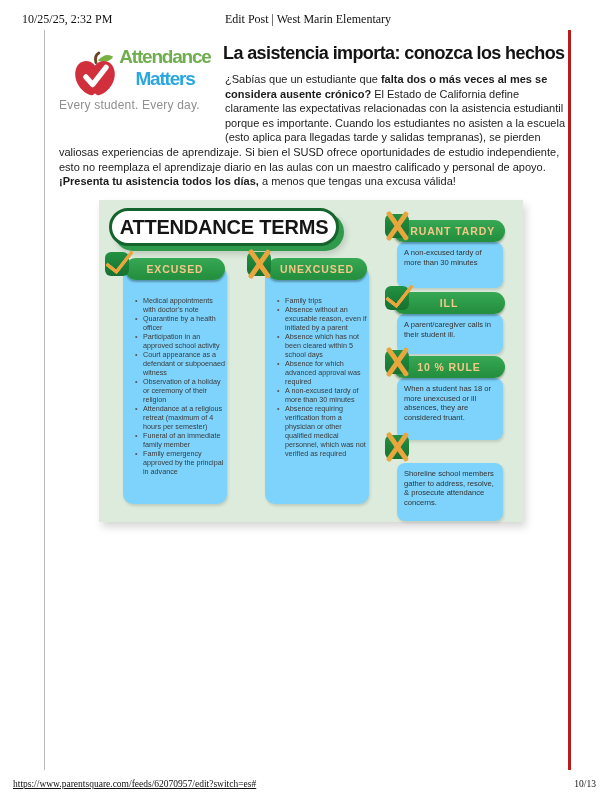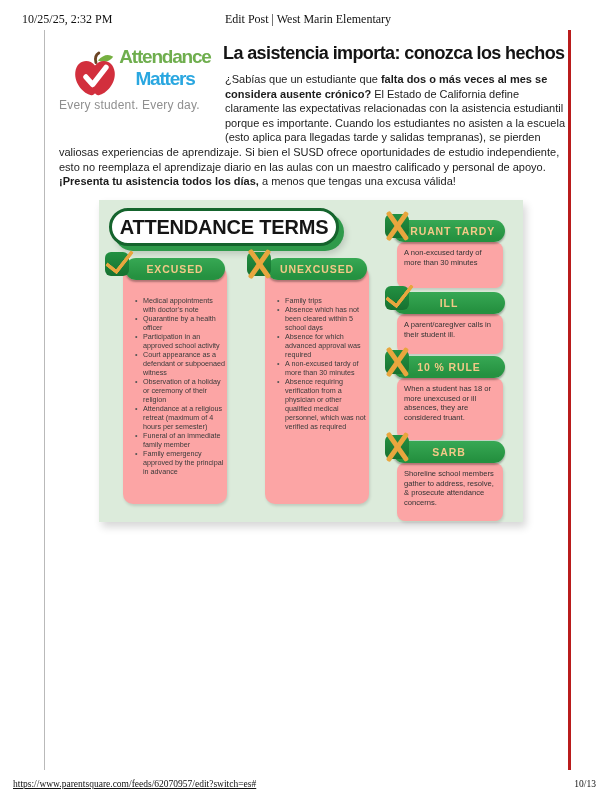--- a/index.html
+++ b/index.html
@@ -45,21 +45,21 @@
     background:#fff; border:3px solid var(--green-dark); border-radius:24px;
     box-shadow:5px 5px 0 #2f9a4b, 7px 8px 6px rgba(0,0,0,0.15);
     font-size:20px; font-weight:bold; letter-spacing:-0.2px; text-align:center; line-height:32px; color:#151515; }
 
   .gpill { position:absolute; height:22px; border-radius:12px; z-index:2;
     background:linear-gradient(180deg,#37a854 0%, #259140 85%);
     box-shadow:0 2px 2px rgba(0,0,0,0.3);
     color:var(--pill-text); font-weight:bold; font-size:10.5px; letter-spacing:0.9px;
     text-align:center; line-height:22px; }
 
-  .wcard { position:absolute; background:#fca5a5; border-radius:10px; z-index:1;
+  .wcard { position:absolute; background:#7dd3fc; border-radius:10px; z-index:1;
     box-shadow:1px 2px 3px rgba(0,0,0,0.13); }
 
   
   .col-card { top:66px; width:104px; height:238px; }
   .col-card ul { list-style:none; margin:0; padding:30px 2px 4px 12px; }
   .col-card li { position:relative; padding-left:8px; font-size:7.2px; line-height:9px; color:#3a3a3a; }
   .col-card li::before { content:"\2022"; position:absolute; left:0; top:0; color:#555; }
   .card-excused { left:24px; }
   .card-unexcused { left:166px; }
   .hdr-excused { left:26px; top:58px; width:100px; }
@@ -133,20 +133,21 @@
     </div>
     <div class="gpill hdr-excused">EXCUSED</div>
     <span class="sq-icon icon-excused">
       <span class="square"></span>
       <span class="mark mark-check"></span>
     </span>
 
     <div class="wcard col-card card-unexcused">
       <ul>
           <li>Family trips</li>
+          <li>Absence without an excusable reason, even if initiated by a parent</li>
           <li>Absence which has not been cleared within 5 school days</li>
           <li>Absence for which advanced approval was required</li>
           <li>A non-excused tardy of more than 30 minutes</li>
           <li>Absence requiring verification from a physician or other qualified medical personnel, which was not verified as required</li>
         </ul>
     </div>
     <div class="gpill hdr-unexcused">UNEXCUSED</div>
     <span class="sq-icon icon-unexcused">
       <span class="square"></span>
       <span class="mark mark-x"></span>
@@ -167,21 +168,20 @@
     </span>
 
     <div class="wcard badge-card" style="top:178px; height:62px;">When a student has 18 or more unexcused or ill absences, they are considered truant.</div>
     <div class="gpill badge-hdr" style="top:156px;">10 % RULE</div>
     <span class="sq-icon" style="left:286px; top:150px;">
       <span class="square"></span>
       <span class="mark mark-x"></span>
     </span>
 
     <div class="wcard badge-card" style="top:263px; height:58px;">Shoreline school members gather to address, resolve, &amp; prosecute attendance concerns.</div>
-    <div class="gpill badge-hdr" style="top:241px;">SARB</div>
     <span class="sq-icon" style="left:286px; top:235px;">
       <span class="square"></span>
       <span class="mark mark-x"></span>
     </span>
 
   </div>
 </div>
 
 <div class="print-footer">
   <span class="url">https://www.parentsquare.com/feeds/62070957/edit?switch=es#</span>

